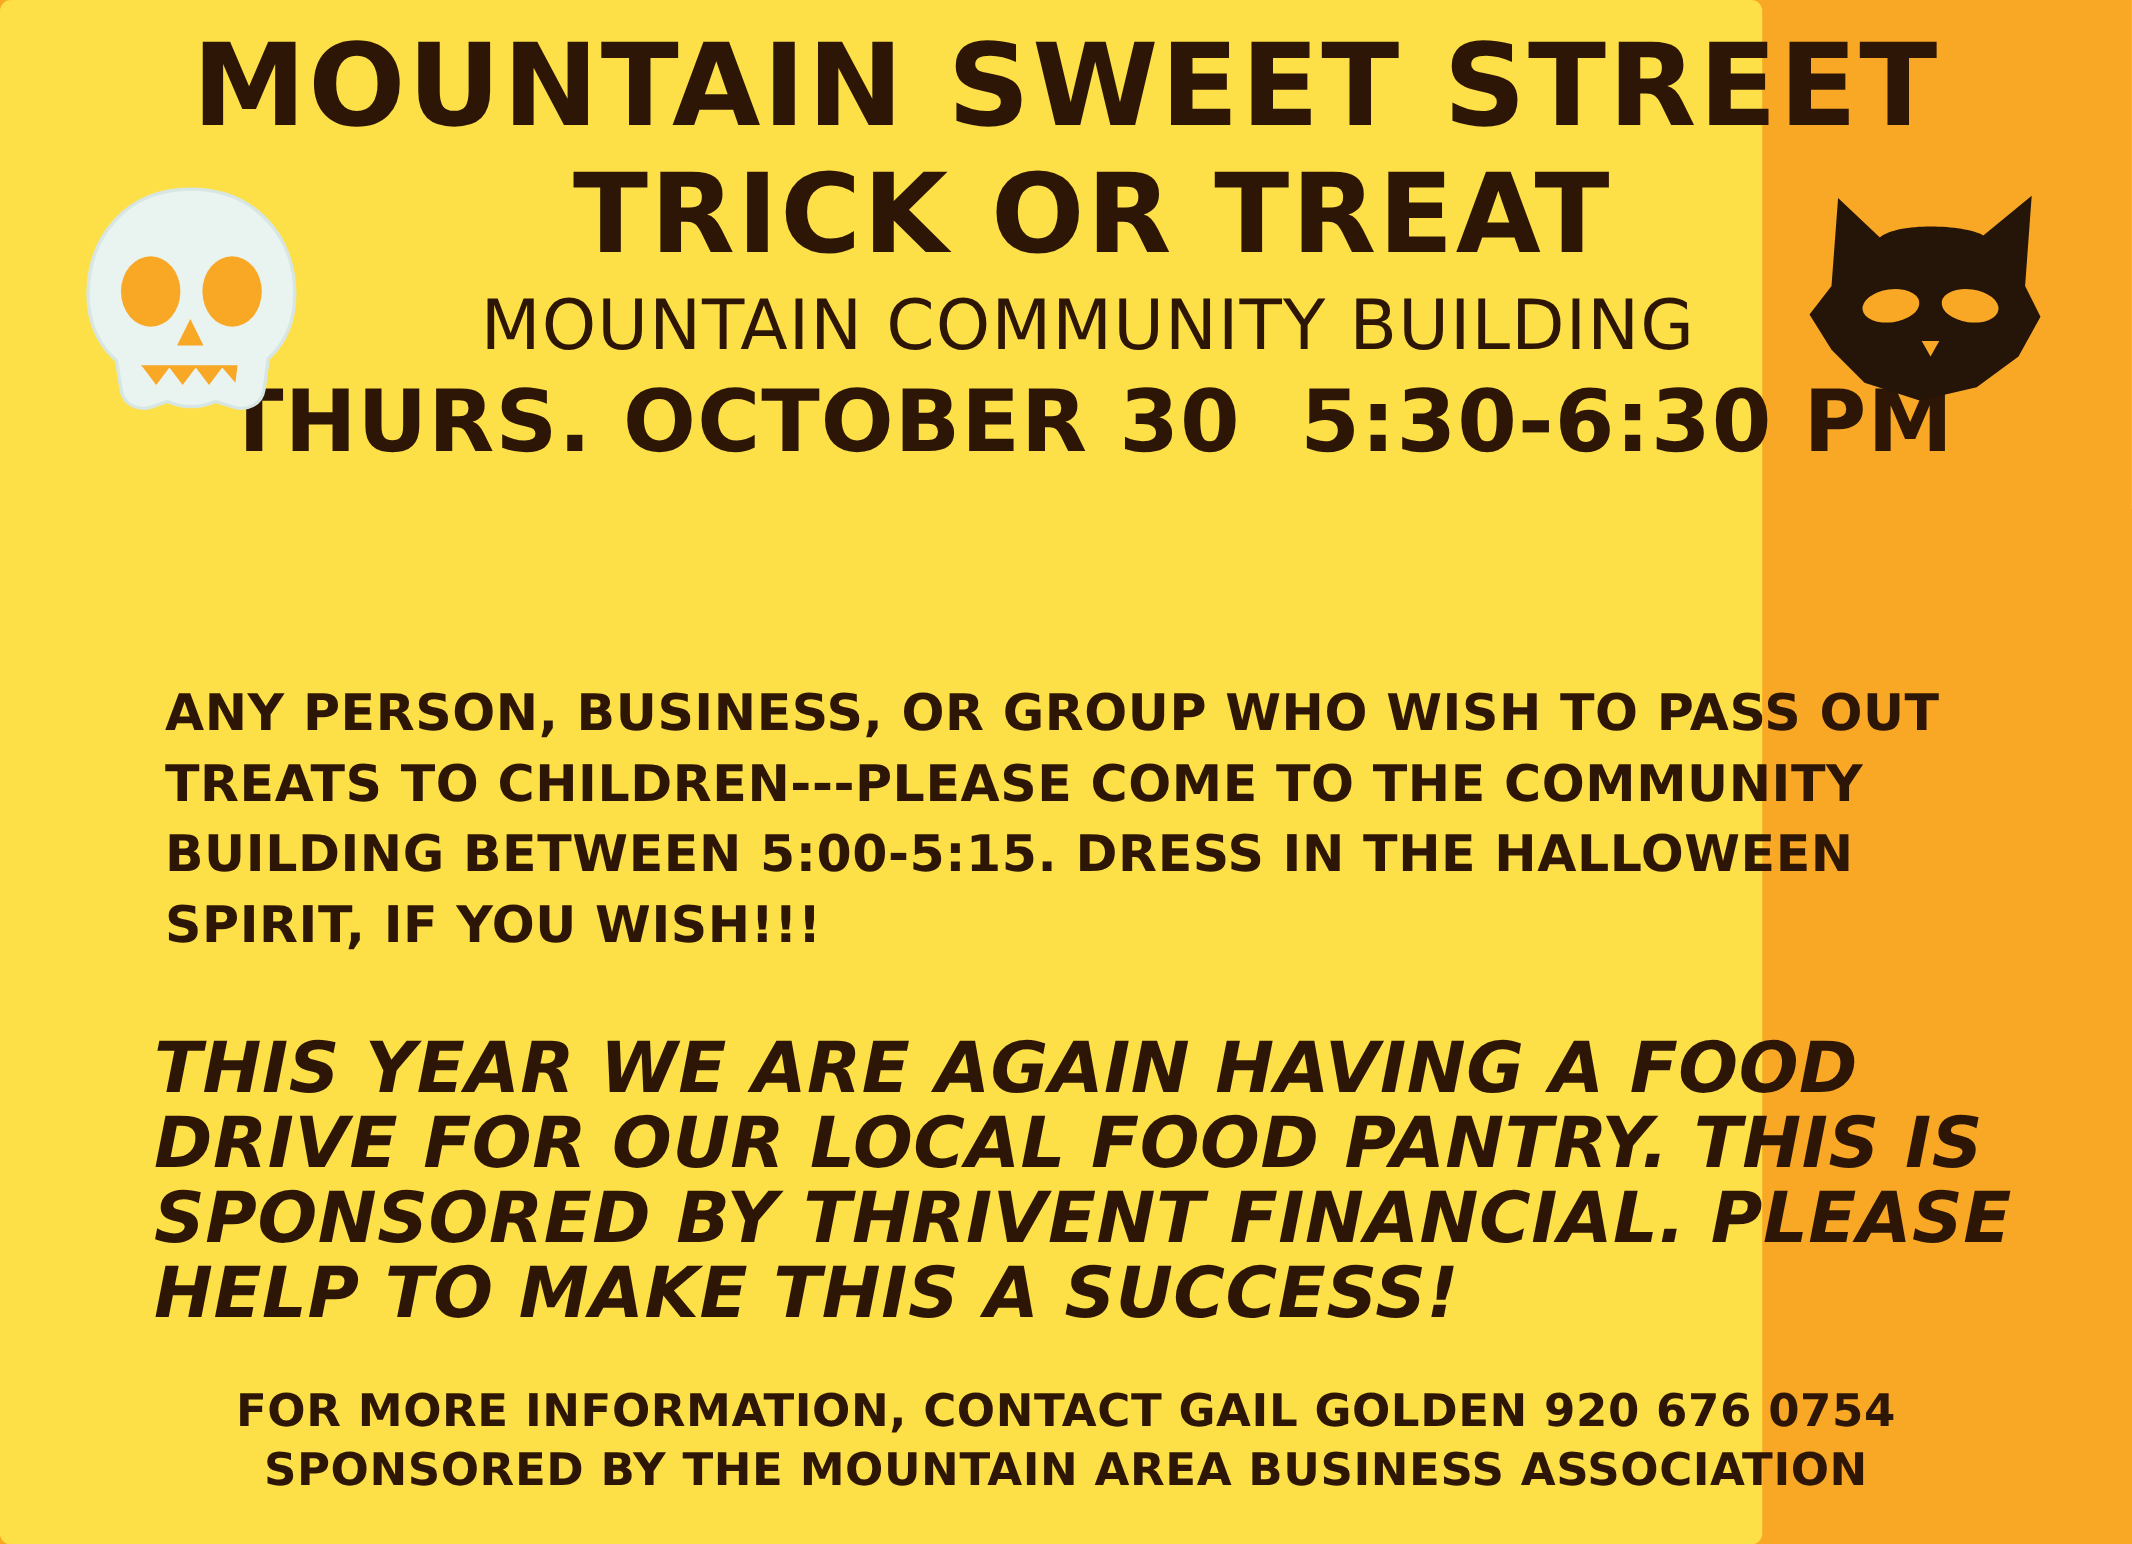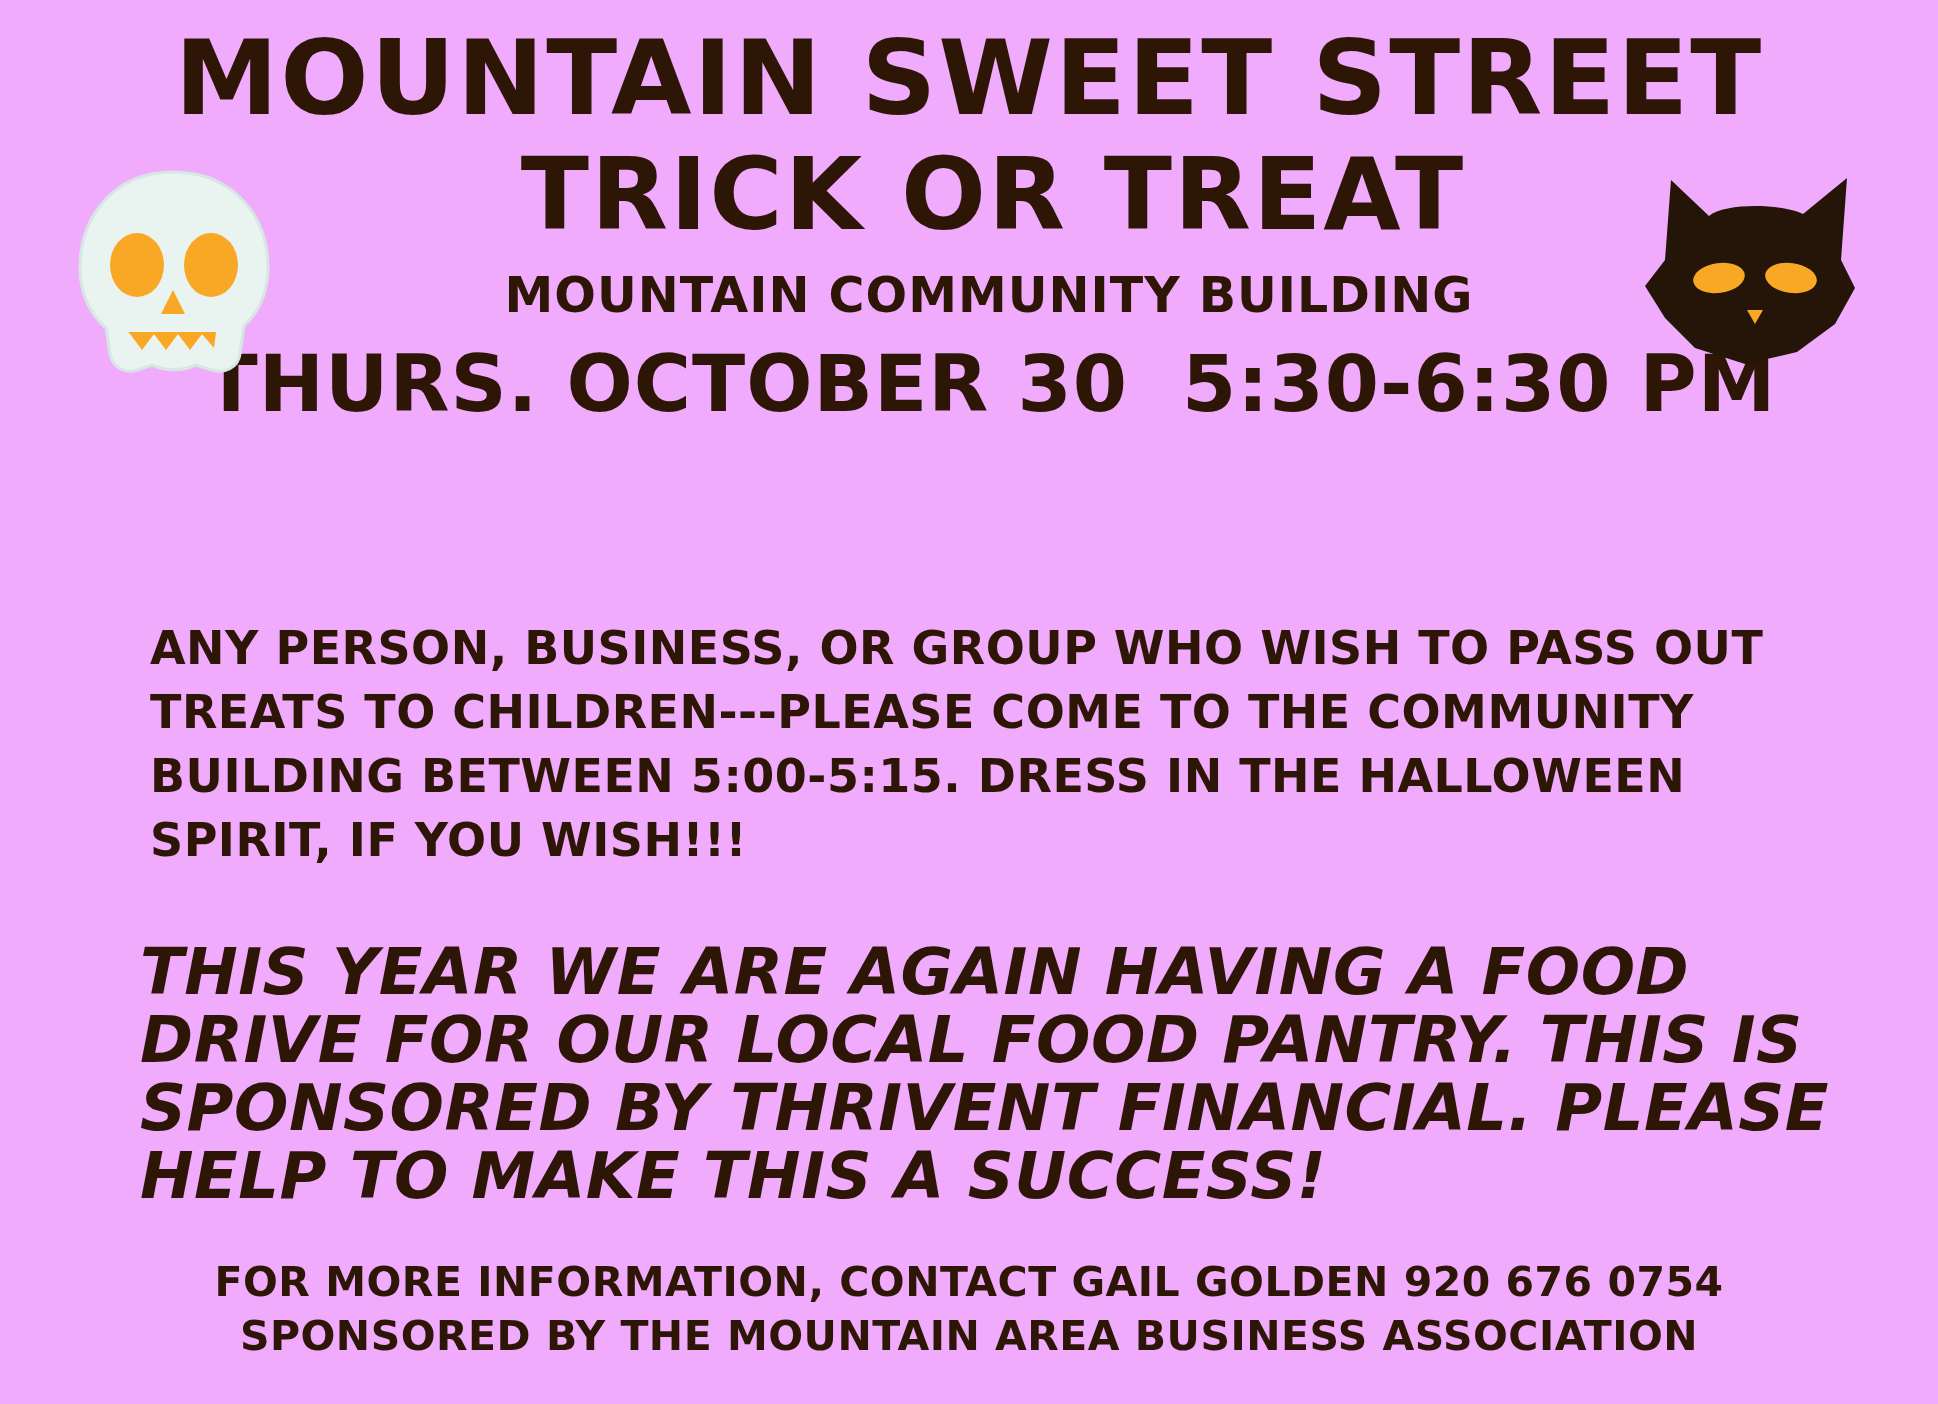--- a/index.html
+++ b/index.html
@@ -10,23 +10,24 @@
     width: 1938px;
     height: 1404px;
     background: #f9a826;
     font-family: "DejaVu Sans", sans-serif;
     overflow: hidden;
     position: relative;
     color: #2b1608;
   }
   .poster {
     position: relative;
-    width: 1938px;
+    width: 1602px;
     height: 1404px;
-    background: #f0abfc;
+    background: #fde047;
+    border-radius: 10px;
   }
 
   
   .header {
     position: absolute;
     top: 0;
     left: 0;
     width: 1938px;
     text-align: center;
   }
@@ -43,23 +44,23 @@
     font-size: 100px;
     line-height: 110px;
     font-weight: 700;
     letter-spacing: 2px;
     margin-top: 6px;
     color: #2d1606;
     white-space: nowrap;
     margin-left: 48px;
   }
   .subtitle {
-    font-size: 49px;
+    font-size: 63px;
     line-height: 72px;
-    font-weight: 700;
+    font-weight: 400;
     letter-spacing: 1px;
     margin-top: 10px;
     color: #2d1606;
     white-space: nowrap;
     margin-left: 40px;
   }
   .datetime {
     font-size: 78px;
     line-height: 88px;
     font-weight: 700;

